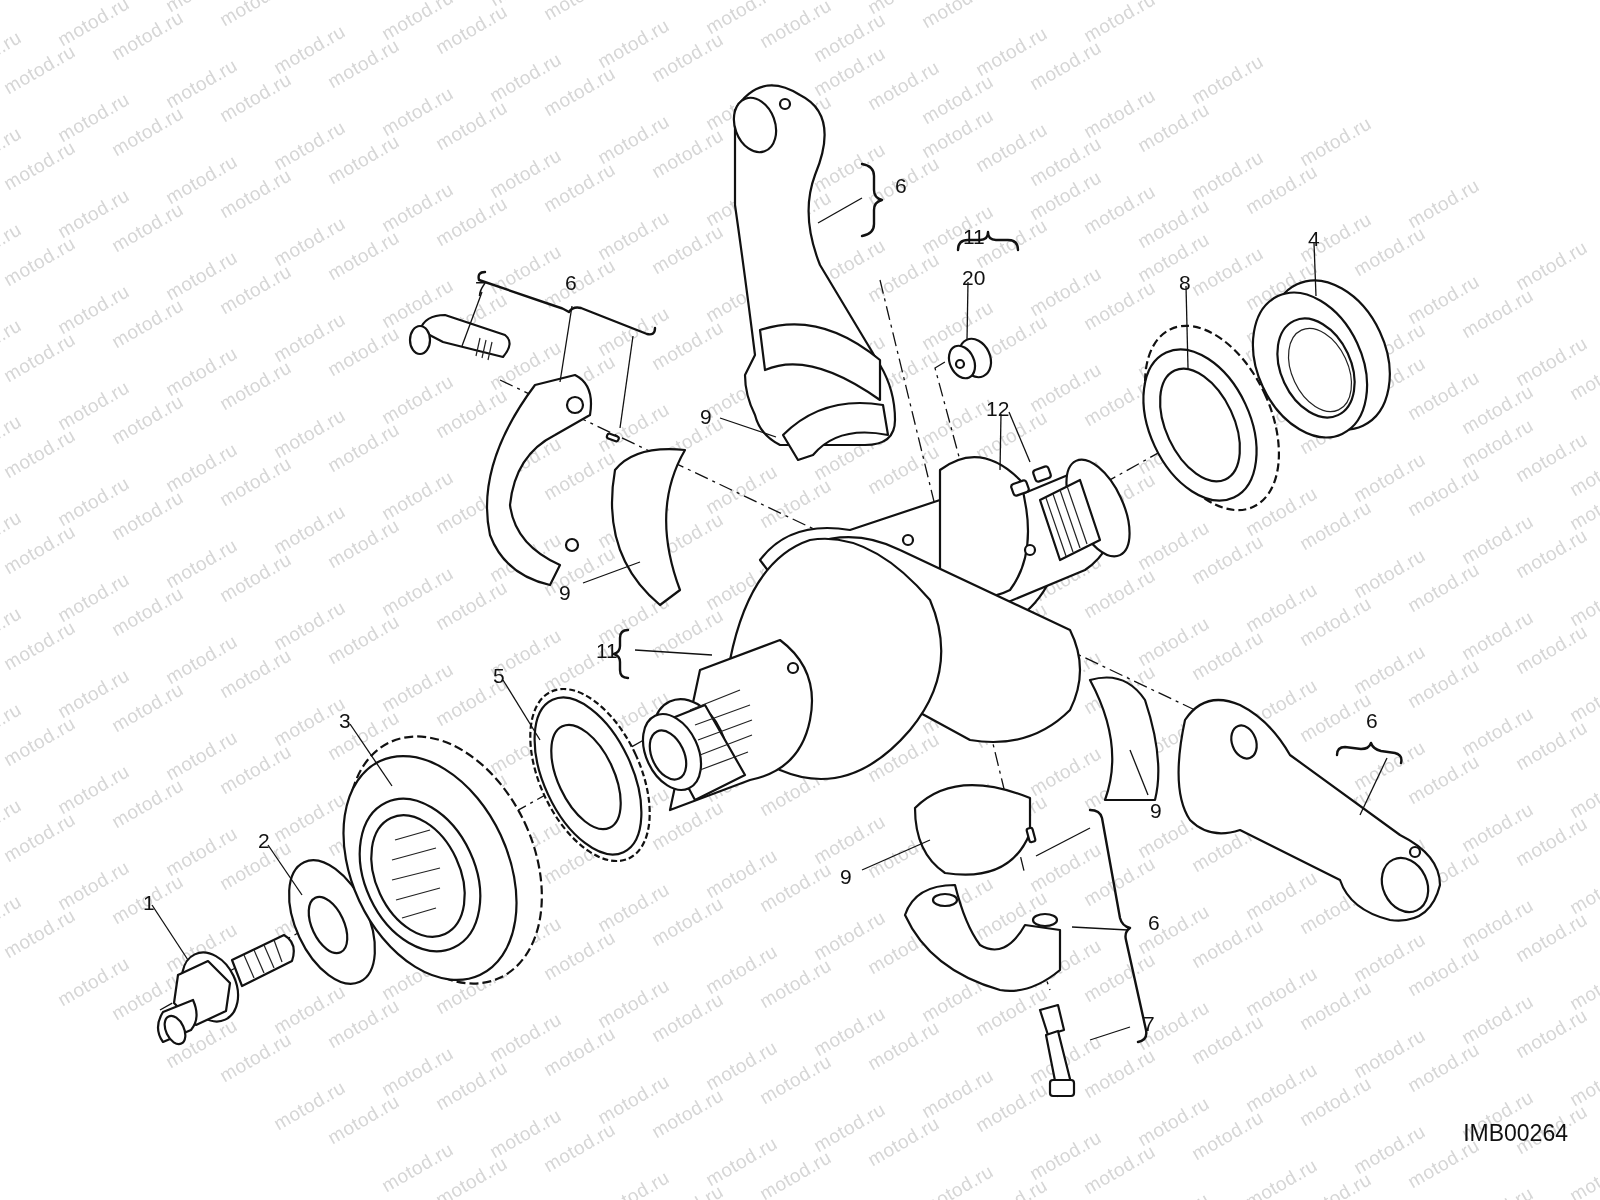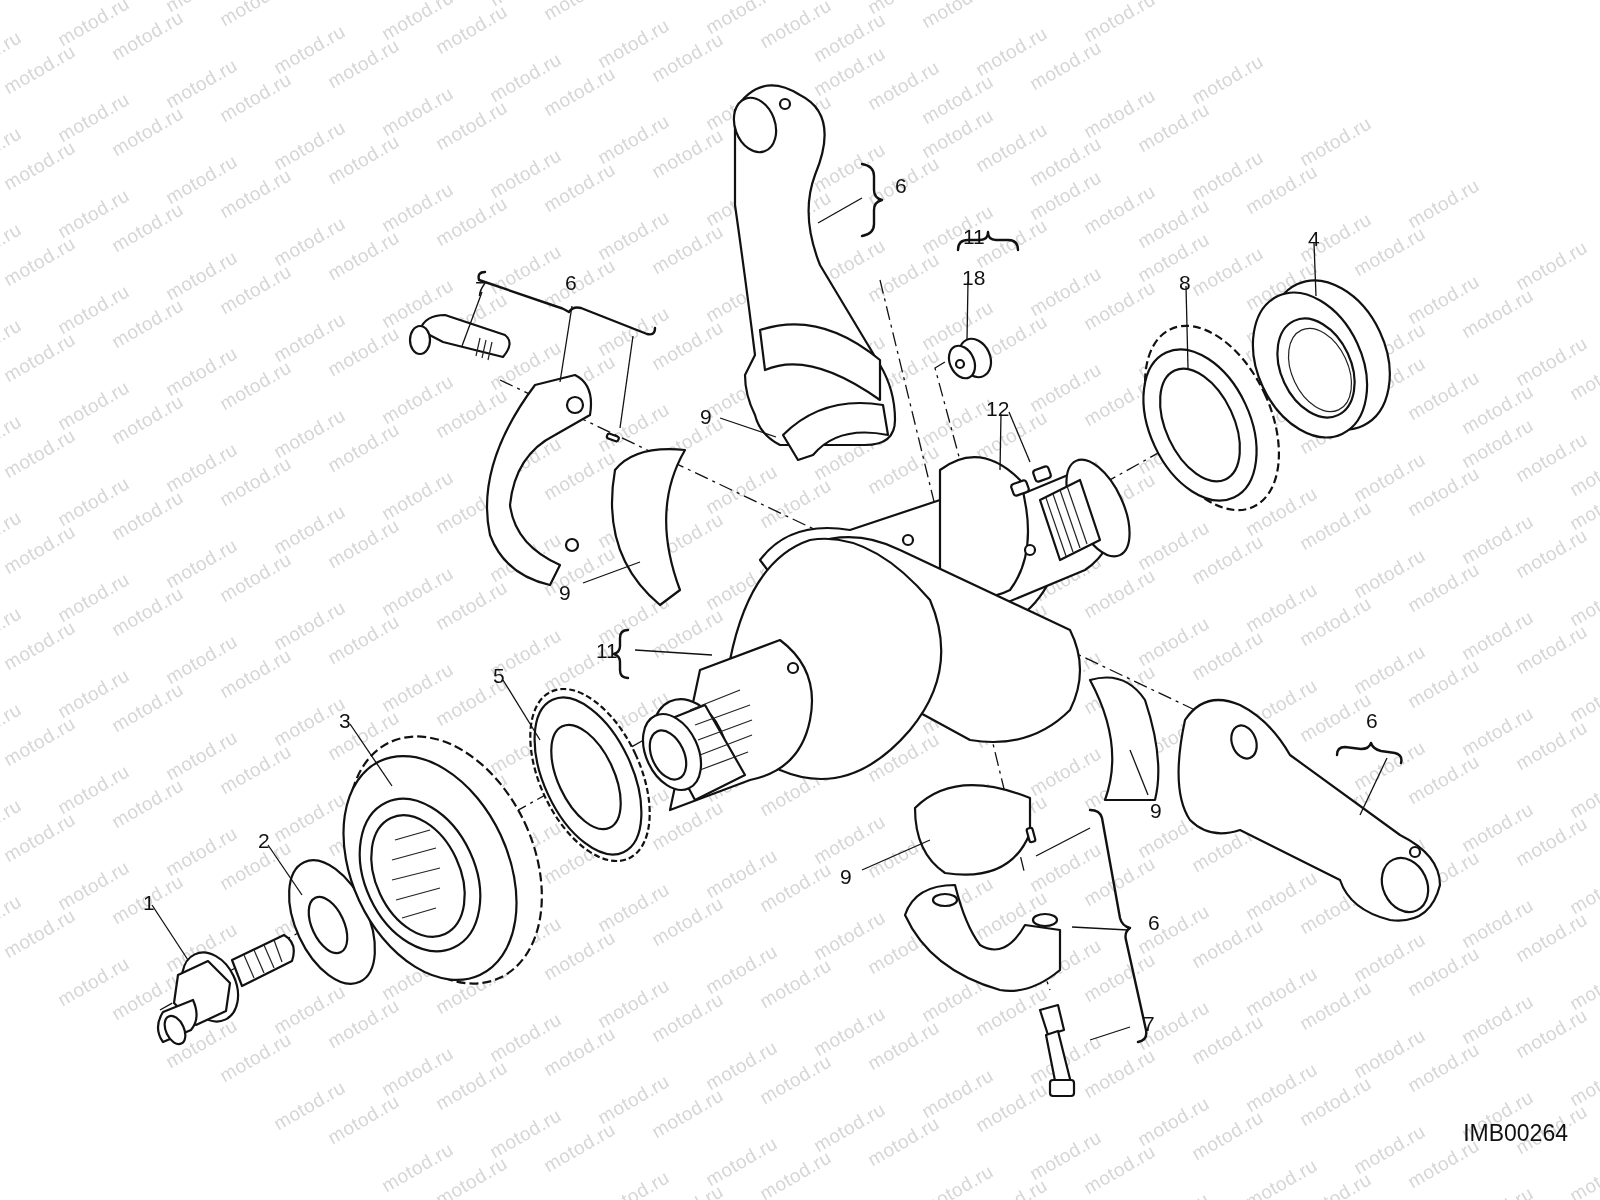--- a/index.html
+++ b/index.html
@@ -601,20 +601,20 @@
       <div class="callout" style="left: 565px; top: 272px;">6</div>
       <div class="callout" style="left: 1366px; top: 710px;">6</div>
       <div class="callout" style="left: 1148px; top: 912px;">6</div>
       <div class="callout" style="left: 475px; top: 278px;">7</div>
       <div class="callout" style="left: 1143px; top: 1013px;">7</div>
       <div class="callout" style="left: 1179px; top: 272px;">8</div>
       <div class="callout" style="left: 700px; top: 406px;">9</div>
       <div class="callout" style="left: 559px; top: 582px;">9</div>
       <div class="callout" style="left: 1150px; top: 800px;">9</div>
       <div class="callout" style="left: 840px; top: 866px;">9</div>
-      <div class="callout" style="left: 962px; top: 267px;">18</div>
+      <div class="callout" style="left: 962px; top: 267px;">20</div>
       <div class="callout" style="left: 963px; top: 226px;">11</div>
       <div class="callout" style="left: 596px; top: 640px;">11</div>
       <div class="callout" style="left: 986px; top: 398px;">12</div>
     </div>
 
   <div class="drawing-id">IMB00264</div>
 </div>
 
 </body></html>

